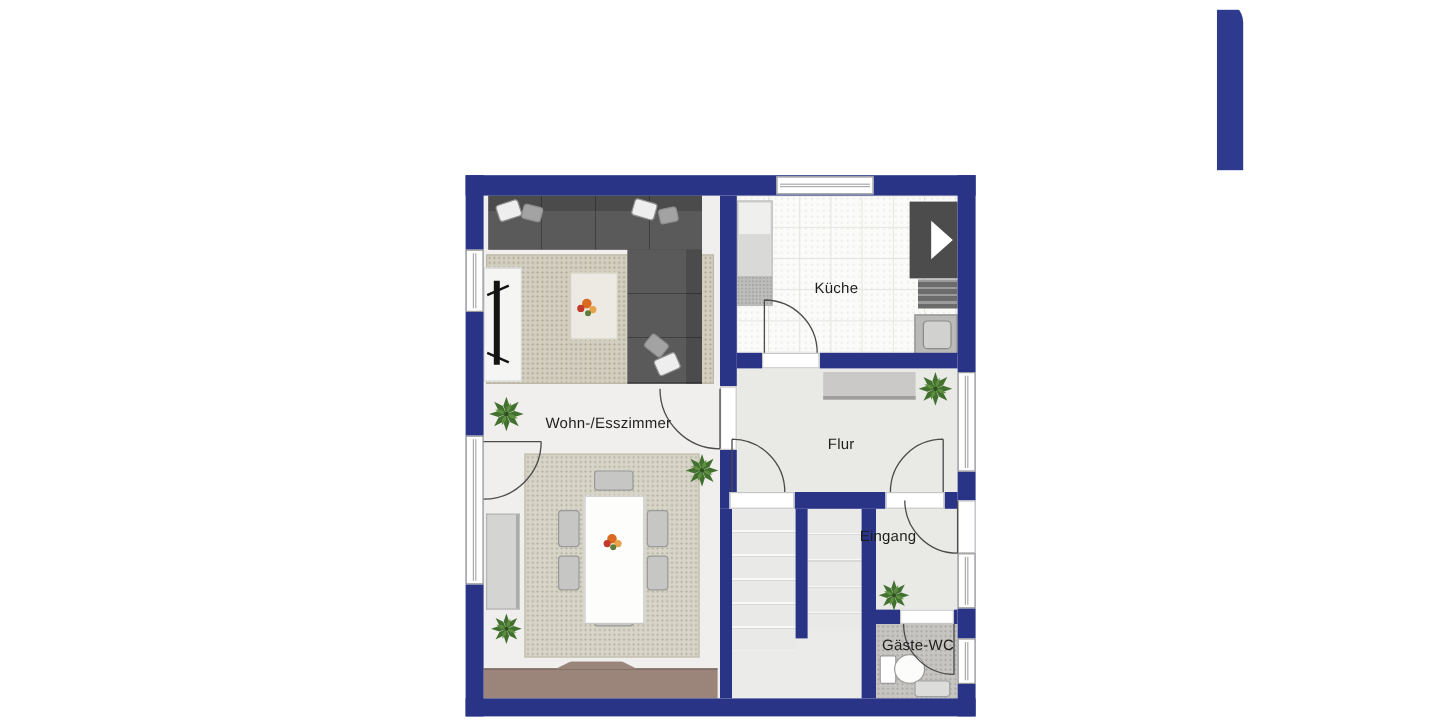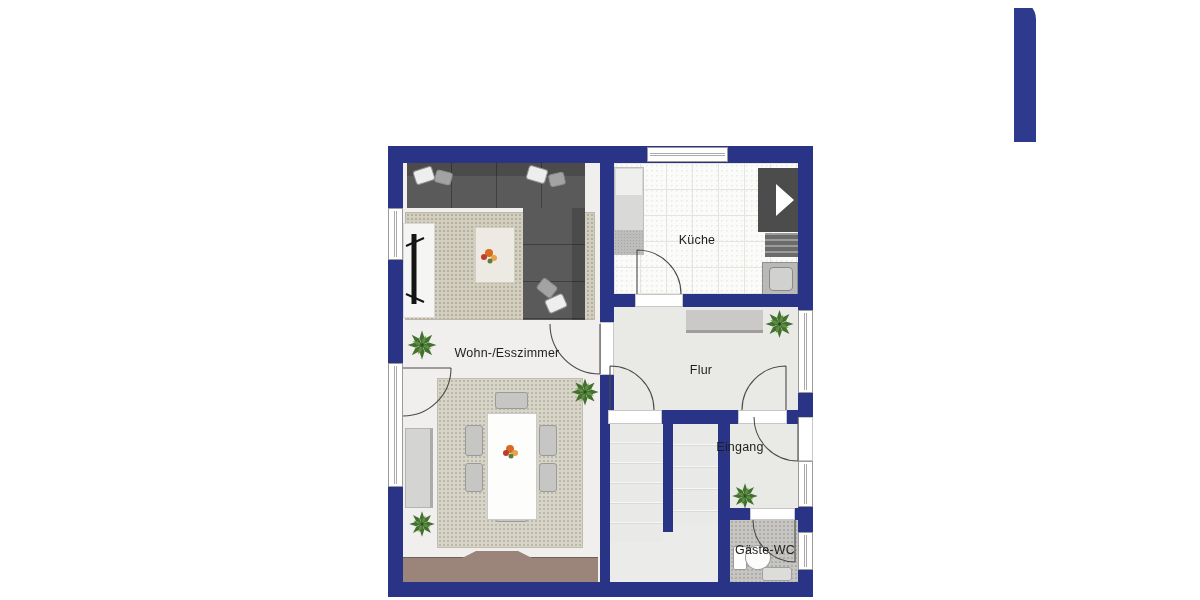--- a/index.html
+++ b/index.html
@@ -206,21 +206,21 @@
         <circle cx="118" cy="307" r="3" fill="#c23b2a"></circle>
         <circle cx="127" cy="307" r="3" fill="#e8a24a"></circle>
         <circle cx="123" cy="310" r="2.5" fill="#5f7d3a"></circle>
       </g>
     </svg>
 
     <div class="room-label" style="left:309px;top:94px">Küche</div>
     <div class="room-label" style="left:119px;top:207px">Wohn-/Esszimmer</div>
     <div class="room-label" style="left:313px;top:224px">Flur</div>
     <div class="room-label" style="left:352px;top:301px">Eingang</div>
-    <div class="room-label" style="left:377px;top:404px">Gäste-WC</div>
+    <div class="room-label" style="left:377px;top:392px">Gäste-WC</div>
   </div>
 
   <svg id="db-logo" viewBox="0 0 170 134">
     <rect x="0" y="0" width="170" height="134" fill="#2d3a8e"></rect>
     <rect x="26" y="20" width="118" height="94" fill="#ffffff"></rect>
     <polygon points="47,107 76,107 127,27 98,27" fill="#2d3a8e"></polygon>
   </svg>
 
 </div>
 

